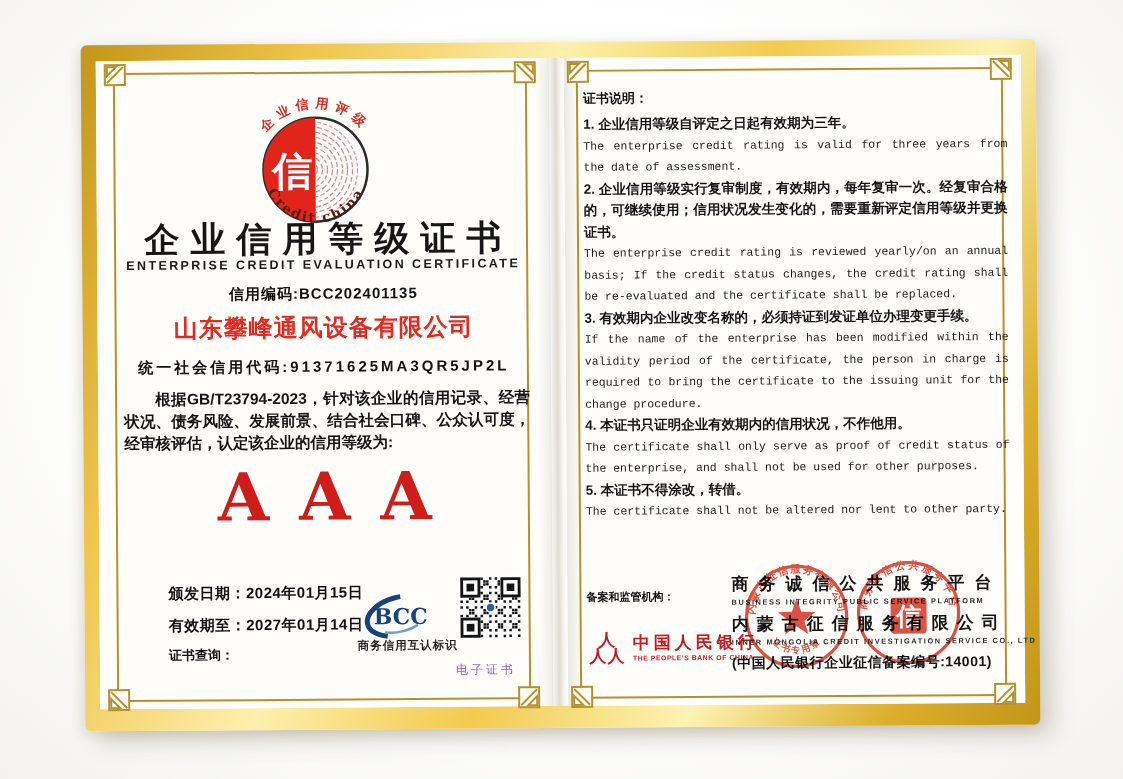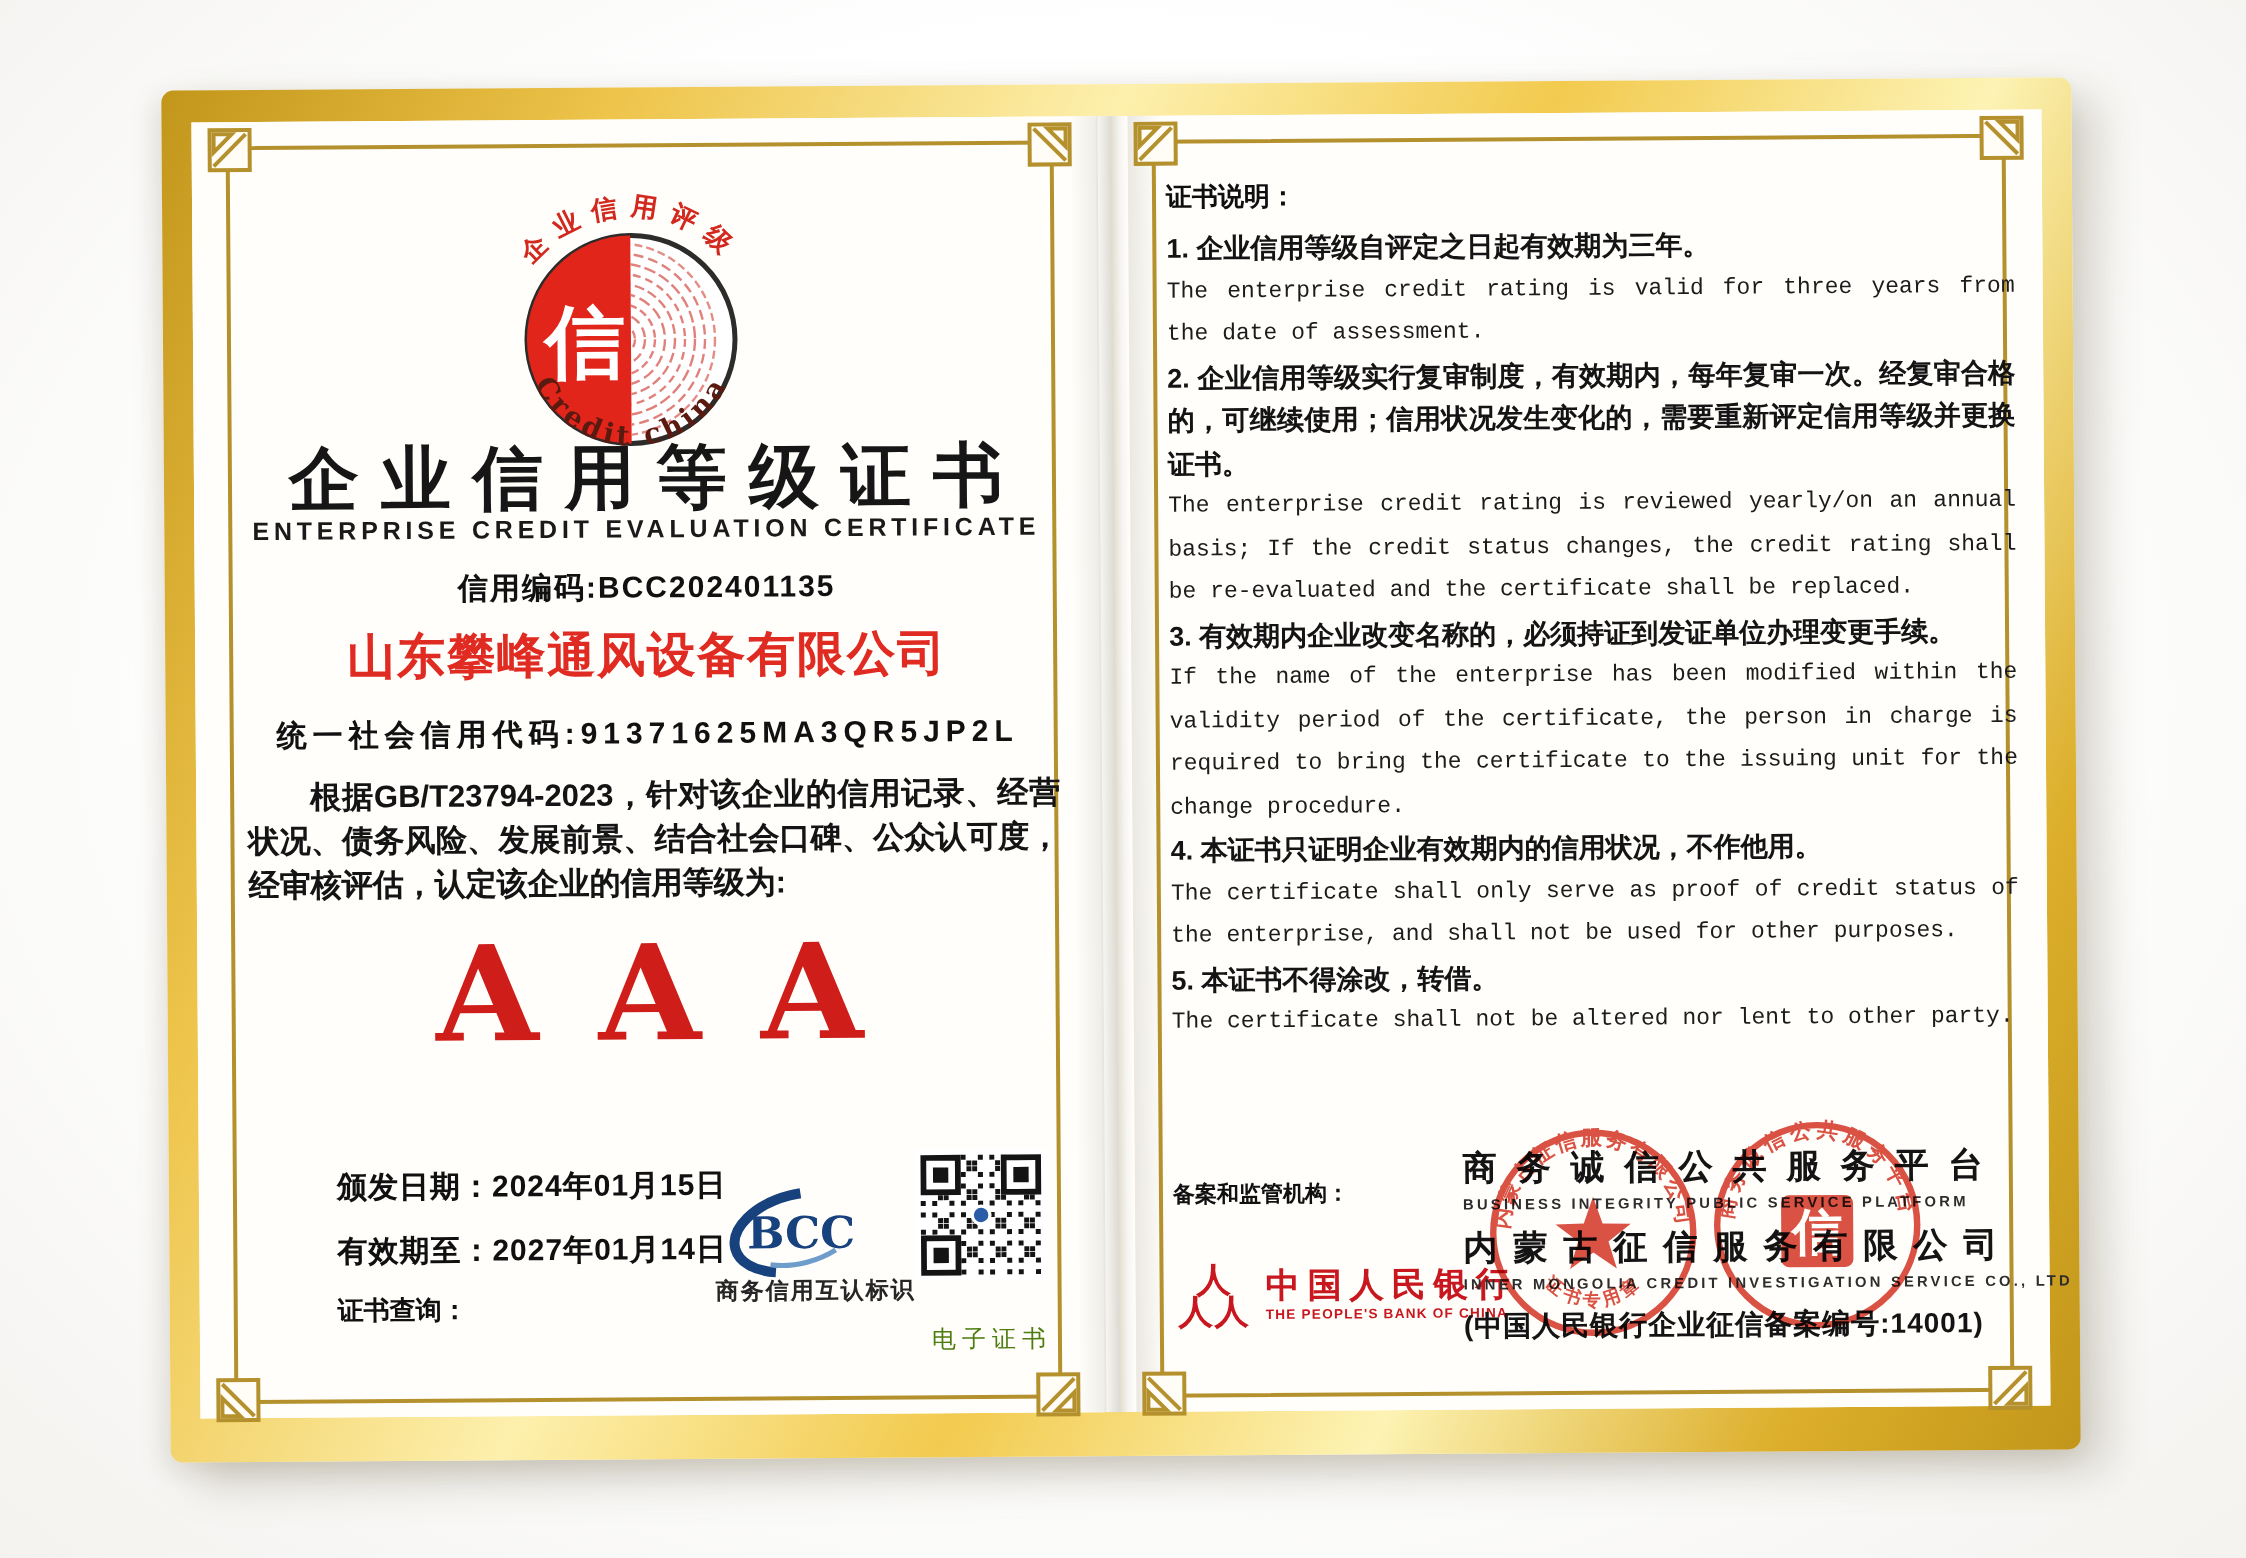--- a/index.html
+++ b/index.html
@@ -57,22 +57,22 @@
   .rating{position:absolute; left:0; top:398px; width:100%; text-align:center;
     font-family:"DejaVu Serif", serif; font-weight:900; font-size:66px; letter-spacing:30px; text-indent:30px; color:#cf1d1a;}
   .d-row{position:absolute; left:69px; font-weight:700; font-size:15px; color:#101010; letter-spacing:.5px;}
   .d-row.r1{top:524px;} .d-row.r2{top:556px;}
   .q-label{position:absolute; left:69px; top:586px; font-weight:700; font-size:13px; color:#101010;text-align:center;}
   .q-urls{position:absolute; left:127px; top:585px; font-weight:700; font-size:12.5px; line-height:15.5px; color:#101010;}
   .bcc{position:absolute; left:263px; top:530px; width:74px; height:54px;}
   .bcc-cap{position:absolute; left:246px; top:579px; width:100px; text-align:center;
     font-weight:700; font-size:11.5px; letter-spacing:1px; color:#262626;margin-left:12px;}
   .qr{position:absolute; left:358px; top:516px; width:66px; height:66px;}
-  .qr-cap{position:absolute; left:356px; top:603px; width:70px; text-align:right;
-    font-size:12px; letter-spacing:3px; color:#4d7c0f;}
+  .qr-cap{position:absolute; left:356px; top:603px; width:70px; text-align:left;
+    font-size:12px; letter-spacing:3px; color:#8b5cf6;}
 
   
   .desc-head{position:absolute; left:19px; top:32px; font-weight:800; font-size:13px; color:#0f0f0f;}
   .desc-body{position:absolute; left:19px; top:56px; width:424px;}
   .desc-body .zh{font-weight:700; font-size:13.5px; line-height:21.5px; color:#141414; text-align:justify;}
   .desc-body .en{font-family:"Liberation Mono", monospace; font-size:11.5px; line-height:21.5px; color:#1c1c1c; text-align:justify;}
   .sup-label{position:absolute; left:19px; top:532px; font-weight:700; font-size:11px; color:#101010;}
   .pboc{position:absolute; left:19px; top:566px; width:180px; height:50px;}
   .pboc-emblem{position:absolute; left:0; top:4px; width:40px; height:40px;}
   .pboc-name{position:absolute; left:46px; top:8px; font-family:"DejaVu Serif", serif; font-weight:700; font-size:17px; letter-spacing:4px; color:var(--bank-red); white-space:nowrap;}

